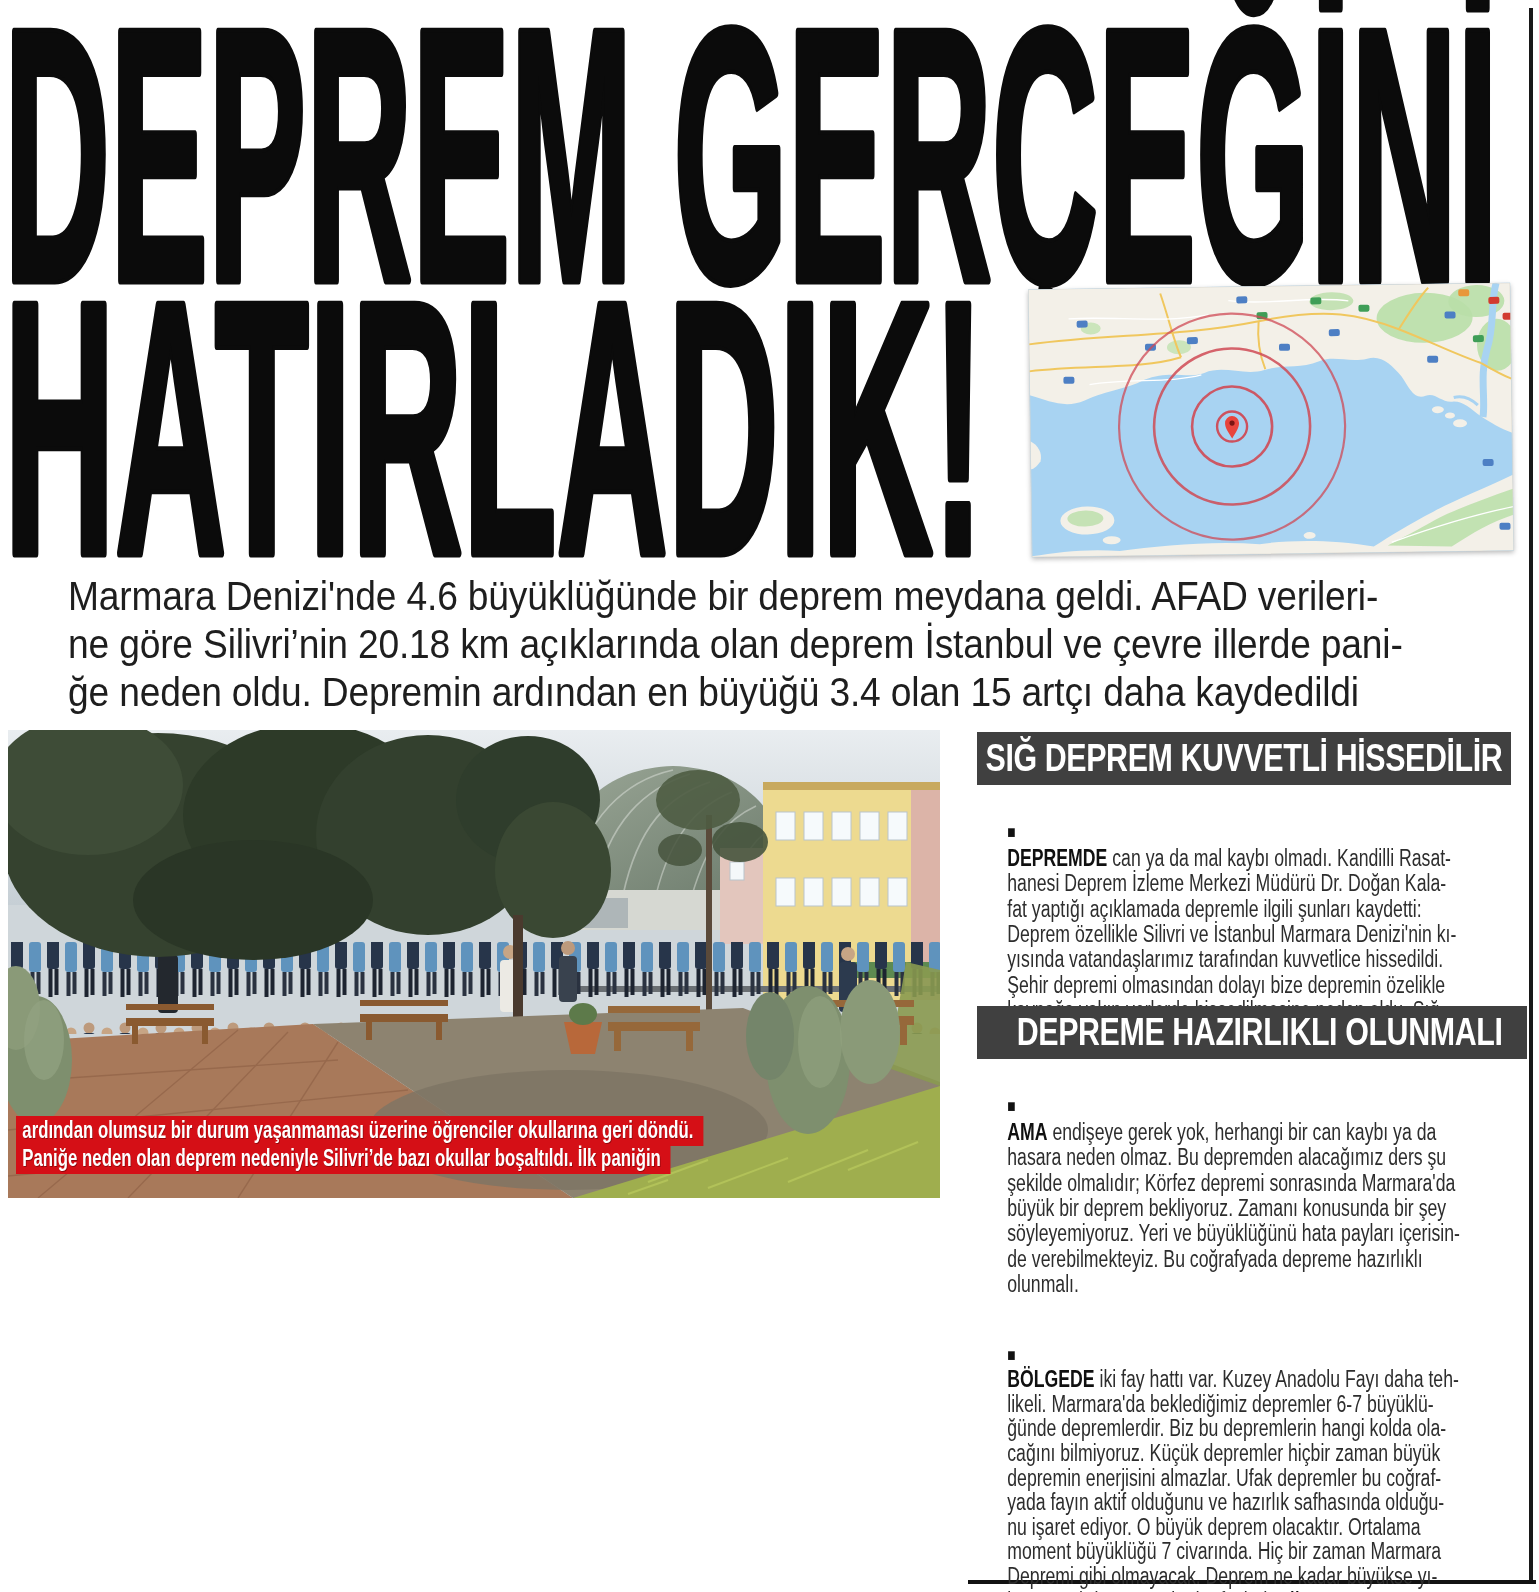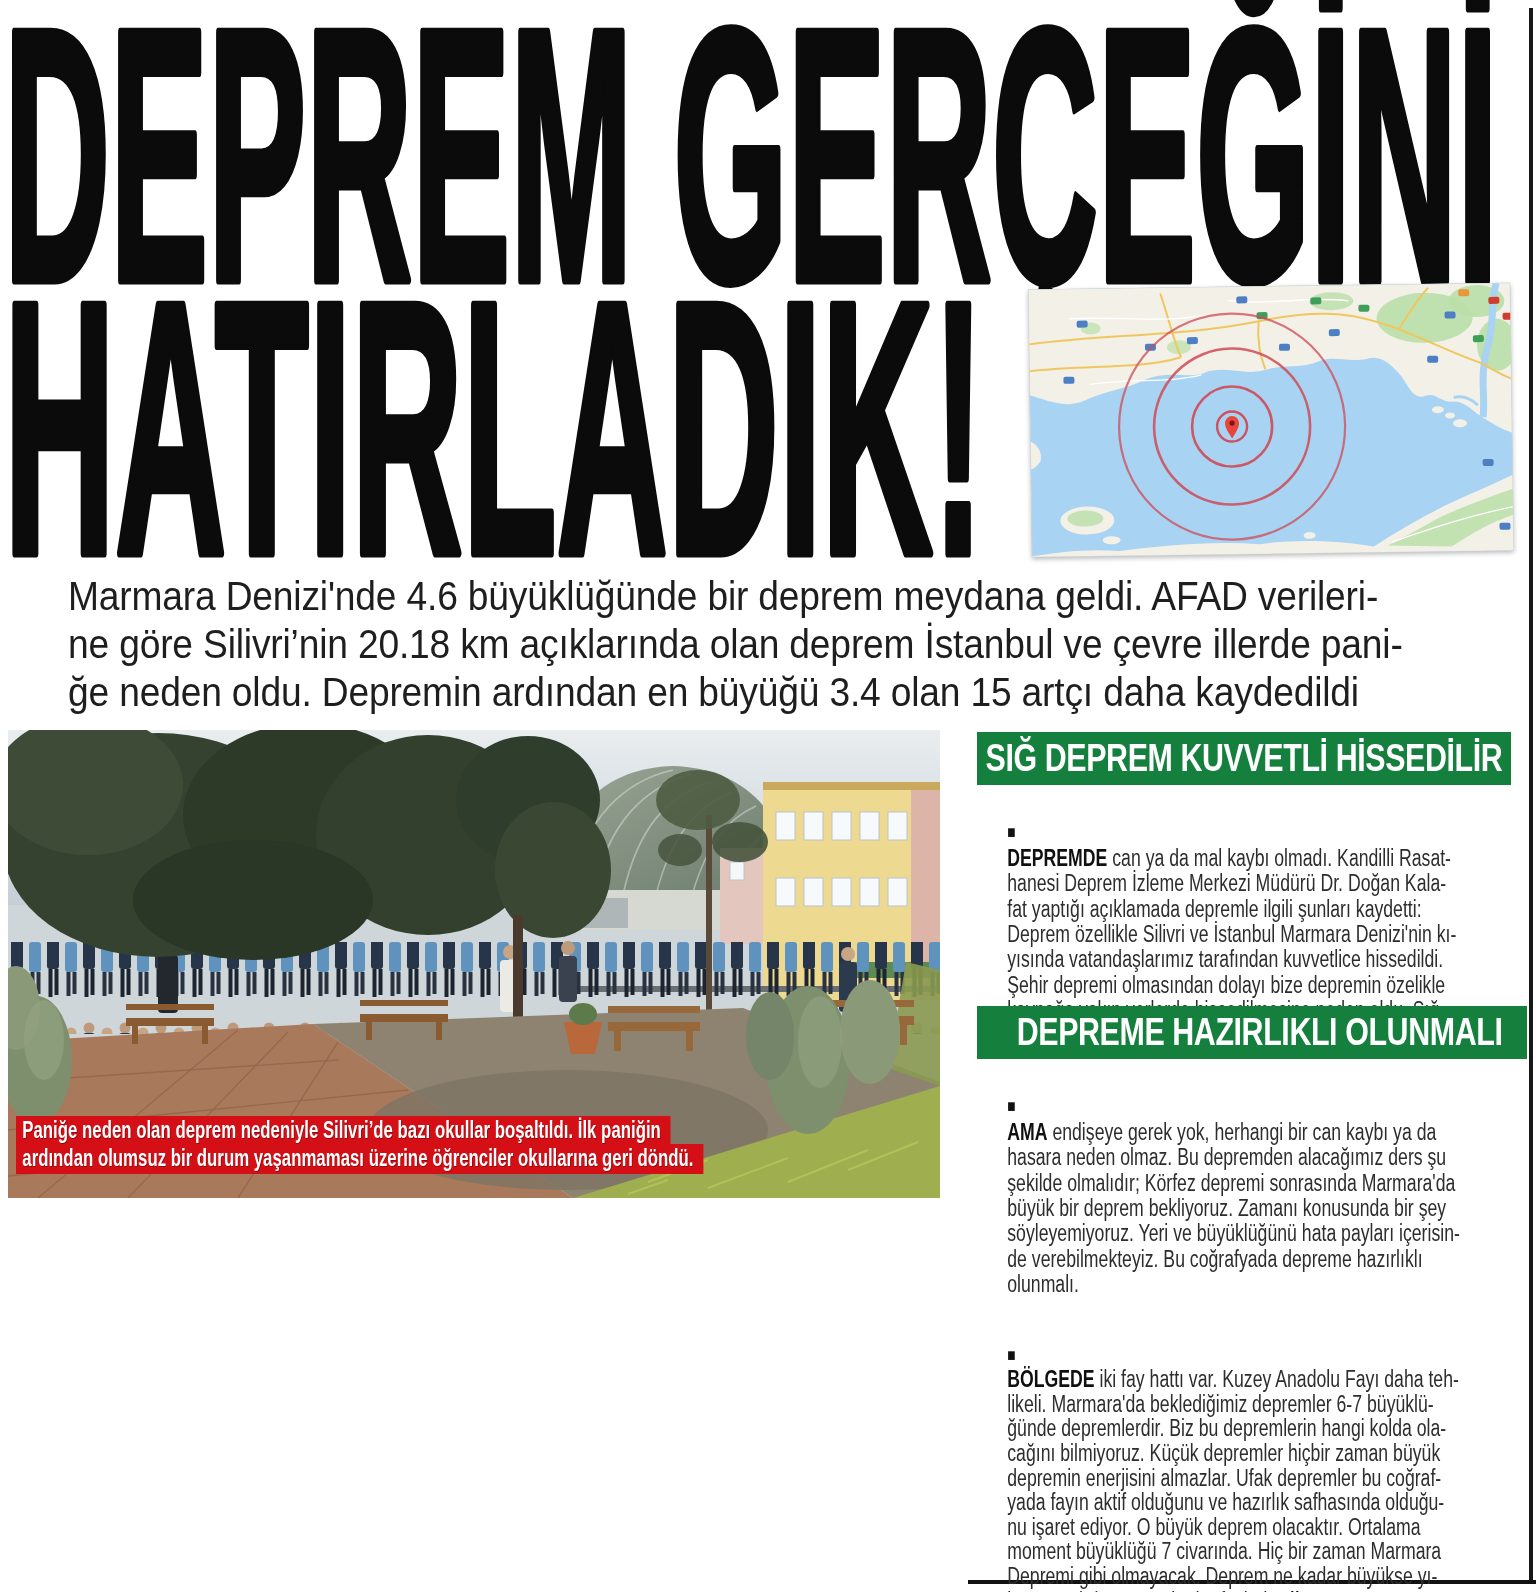--- a/index.html
+++ b/index.html
@@ -29,21 +29,21 @@
   
   .photo{position:absolute;left:8px;top:730px;width:932px;height:468px;background:#cfd6da;overflow:hidden;}
   .photo svg{position:absolute;left:0;top:0;}
   .caption{position:absolute;left:8px;top:386px;}
   .cap-row{height:28px;}
   .cap-chip{display:inline-block;transform:scaleX(.70);transform-origin:0 50%;
             background:#d50f16;color:#fff;font-weight:700;font-size:24px;line-height:24px;
             padding:2px 14px 4px 9px;white-space:nowrap;text-shadow:1px 1px 0 rgba(60,0,0,.45);}
 
   
-  .band{position:absolute;left:977px;width:534px;height:53px;background:#15803d;
+  .band{position:absolute;left:977px;width:534px;height:53px;background:#404040;
         display:flex;align-items:center;justify-content:center;overflow:hidden;}
   .band-text{color:#ffffff;font-weight:700;font-size:38px;letter-spacing:-.5px;
              transform:scaleX(.80);white-space:nowrap;}
   .band-text.tight{transform:scaleX(.72);}
   .b1{top:732px;} .b2{top:1006px;padding-left:16px;} .b3{top:1251px;}
 
   .sec-body{position:absolute;left:975px;width:702px;transform:scaleX(.768);transform-origin:0 0;
             font-size:23px;line-height:25.4px;color:#2d2d2d;}
   .sec-body p{margin:0;padding-left:42px;text-indent:-42px;white-space:pre-line;}
   .t1{top:793px;} .t2{top:1067px;} .t3{top:1316px;line-height:24.6px;}
@@ -313,22 +313,22 @@
         <ellipse cx="8" cy="278" rx="24" ry="42" fill="#8a9a78"></ellipse>
         <ellipse cx="800" cy="330" rx="42" ry="74" fill="#7e8f6e"></ellipse>
         <ellipse cx="862" cy="302" rx="30" ry="52" fill="#8a9a78"></ellipse>
         <ellipse cx="762" cy="306" rx="24" ry="44" fill="#74856a"></ellipse>
         <ellipse cx="36" cy="310" rx="20" ry="40" fill="#93a381" opacity=".7"></ellipse>
         <ellipse cx="812" cy="312" rx="22" ry="46" fill="#93a381" opacity=".6"></ellipse>
       </g>
     </svg>
 
     <div class="caption">
+      <div class="cap-row"><span class="cap-chip">ardından olumsuz bir durum yaşanmaması üzerine öğrenciler okullarına geri döndü.</span></div>
       <div class="cap-row"><span class="cap-chip">Paniğe neden olan deprem nedeniyle Silivri’de bazı okullar boşaltıldı. İlk paniğin</span></div>
-      <div class="cap-row"><span class="cap-chip">ardından olumsuz bir durum yaşanmaması üzerine öğrenciler okullarına geri döndü.</span></div>
     </div>
   </div>
 
   <div class="band b1">
     <span class="band-text">SIĞ DEPREM KUVVETLİ HİSSEDİLİR</span>
   </div>
   <div class="sec-body t1">
     <p>
       <span class="bullet">■</span>
       <span class="lead">DEPREMDE</span><span> can ya da mal kaybı olmadı. Kandilli Rasat-

